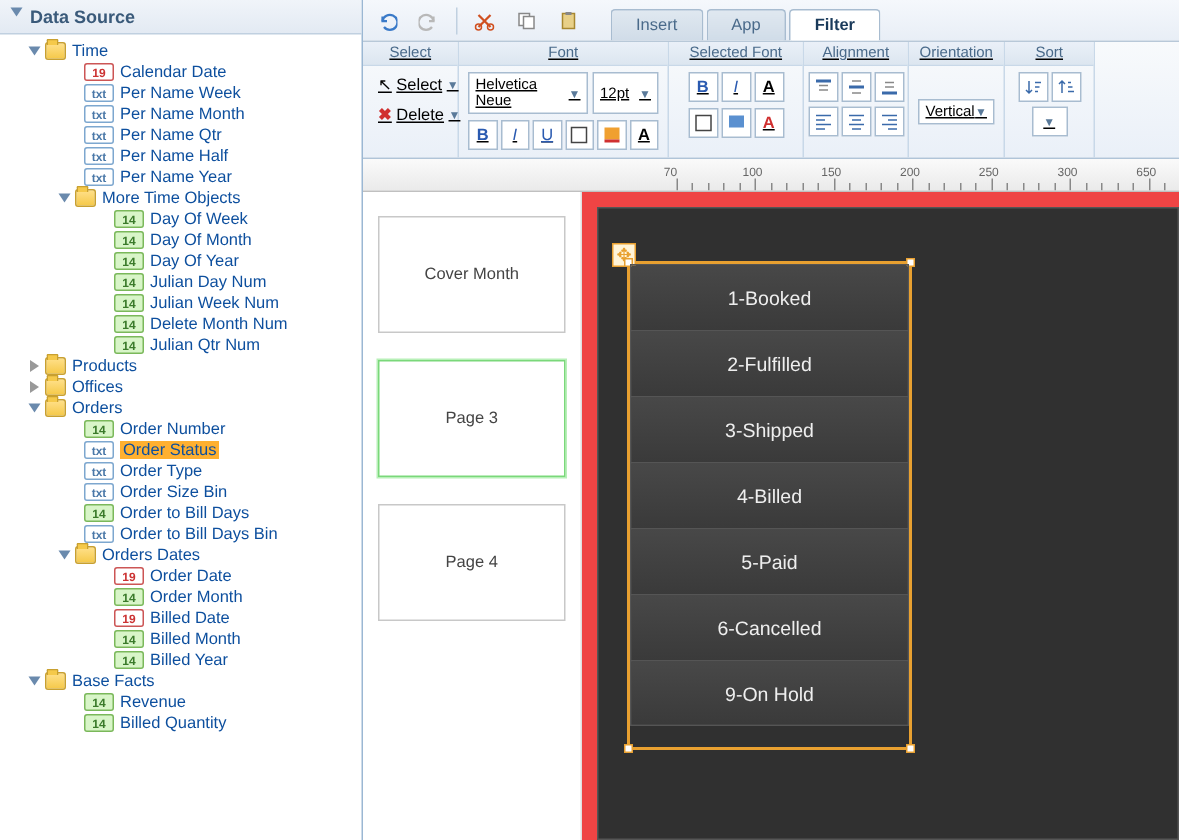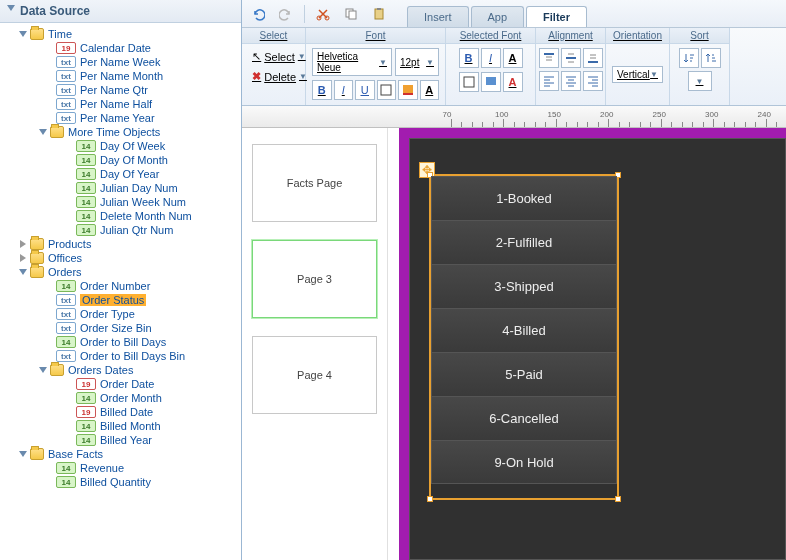--- a/index.html
+++ b/index.html
@@ -57,21 +57,21 @@
 .ruler-marks { position: absolute; left: 156px; top: 0; right: 0; height: 100%; }
 .ruler-num { position: absolute; top: 4px; }
 .ruler-tick { position: absolute; bottom: 0; width: 1px; height: 5px; background: #888; }
 .ruler-tick.major { height: 8px; }
 
 .canvas-area { flex: 1; display: flex; background: #fff; overflow: hidden; position: relative; }
 .pages-strip { width: 146px; padding: 16px 10px; display: flex; flex-direction: column; gap: 18px; background: #fff; border-right: 1px solid #e0e0e0; }
 .page-thumb { border: 1px solid #c8c8c8; height: 78px; display: flex; align-items: center; justify-content: center; font-size: 11px; color: #444; background: #fff; cursor: pointer; }
 .page-thumb.selected { border: 1px solid #7ad87a; box-shadow: 0 0 0 1px #b8f0b8; }
 
-.canvas { flex: 1; background: #a21caf; position: relative; overflow: hidden; margin-left: 11px; }
+.canvas { flex: 1; background: #ef4444; position: relative; overflow: hidden; }
 .canvas-bg { position: absolute; inset: 10px 0 0 10px; background: #303030; border: 1px solid #555; }
 .selection-frame { position: absolute; left: 30px; top: 46px; width: 190px; height: 326px; border: 2px solid #e8a030; background: transparent; }
 .selection-frame::before { content: '✥'; position: absolute; left: -12px; top: -14px; color: #e8a030; font-size: 12px; background: #fff4d8; border: 1px solid #e8a030; width: 14px; height: 14px; display:flex; align-items:center; justify-content:center; }
 .filter-list { position: absolute; left: 32px; top: 48px; width: 186px; }
 .filter-item { height: 44px; border: 1px solid #555; border-bottom: none; background: linear-gradient(#484848, #3a3a3a); color: #eee; display: flex; align-items: center; justify-content: center; font-size: 13px; }
 .filter-item:last-child { border-bottom: 1px solid #555; }
 .resize-handle { position: absolute; width: 6px; height: 6px; background: #fff; border: 1px solid #e8a030; }
 </style>
 </head>
 <body>
@@ -462,28 +462,28 @@
         <div class="ruler-tick" style="left: 283.5px;"></div>
         <div class="ruler-tick" style="left: 294px;"></div>
         <div class="ruler-tick" style="left: 304.5px;"></div>
         <div class="ruler-tick major" style="left: 315px;"></div>
         <div class="ruler-num" style="left: 307px;">300</div>
         <div class="ruler-tick" style="left: 325.5px;"></div>
         <div class="ruler-tick" style="left: 336px;"></div>
         <div class="ruler-tick" style="left: 346.5px;"></div>
         <div class="ruler-tick" style="left: 357px;"></div>
         <div class="ruler-tick major" style="left: 367.5px;"></div>
-        <div class="ruler-num" style="left: 359.5px;">240</div>
+        <div class="ruler-num" style="left: 359.5px;">650</div>
         <div class="ruler-tick" style="left: 378px;"></div>
       </div>
   </div>
 
   <div class="canvas-area">
     <div class="pages-strip" id="pages-strip">
-        <div class="page-thumb">Facts Page</div>
+        <div class="page-thumb">Cover Month</div>
         <div class="page-thumb selected">Page 3</div>
         <div class="page-thumb">Page 4</div>
       </div>
     <div class="canvas">
       <div class="canvas-bg"></div>
       <div class="selection-frame">
         <div class="resize-handle" style="left:-4px;top:-4px;"></div>
         <div class="resize-handle" style="right:-4px;top:-4px;"></div>
         <div class="resize-handle" style="left:-4px;bottom:-4px;"></div>
         <div class="resize-handle" style="right:-4px;bottom:-4px;"></div>

